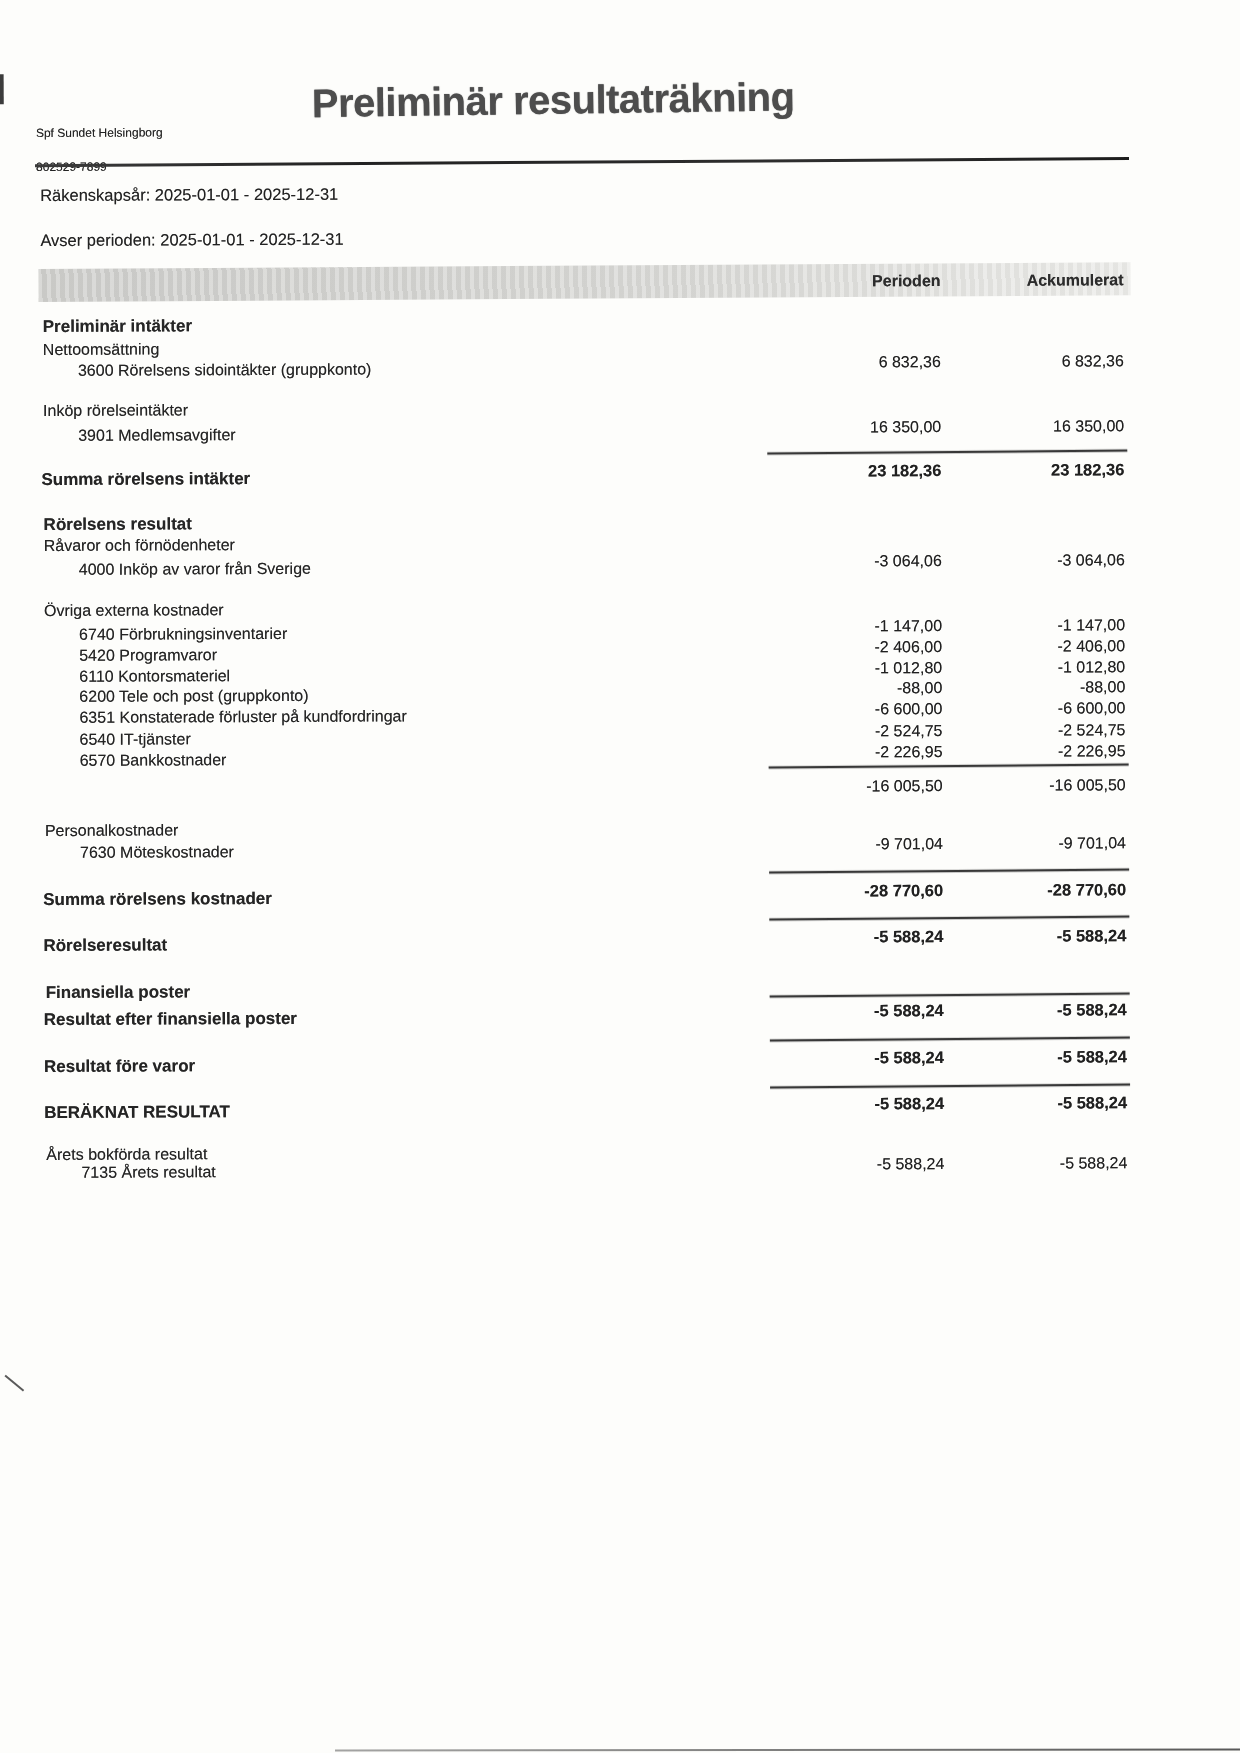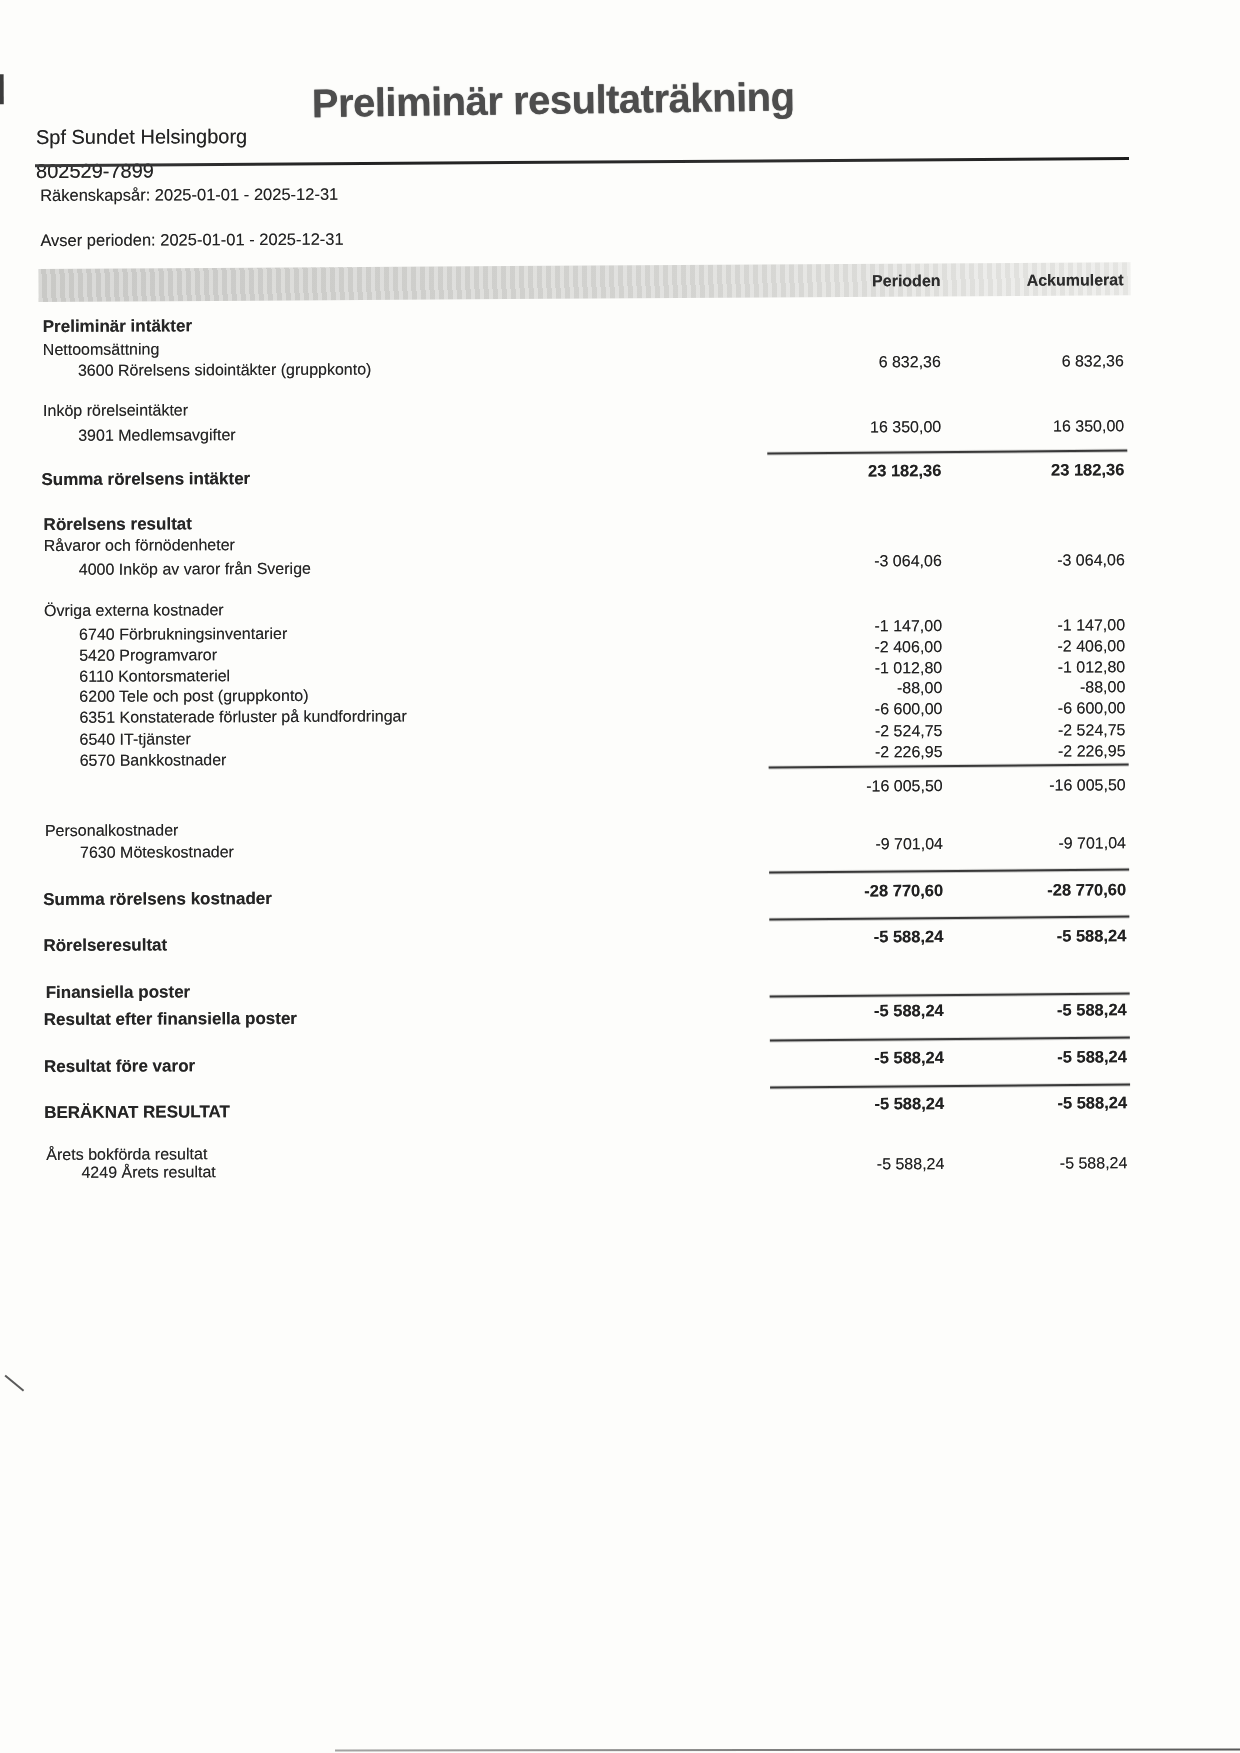--- a/index.html
+++ b/index.html
@@ -17,21 +17,21 @@
     transform-origin:40px 160px;
   }
   .title{
     position:absolute;left:312px;top:80px;
     font-size:40px;font-weight:bold;letter-spacing:-0.5px;
     color:#4d4d4d;
     transform:rotate(-0.55deg);
     text-shadow:0 0 1px rgba(70,70,70,0.75);
     white-space:nowrap;
   }
-  .org{position:absolute;left:36px;font-size:20px;color:#232323;text-shadow:0 0 0.5px rgba(40,40,40,0.55);}
+  .org{position:absolute;left:36px;font-size:12px;color:#232323;text-shadow:0 0 0.5px rgba(40,40,40,0.55);}
   .org1{top:126px;}
   .org2{top:160px;}
   .toprule{
     position:absolute;left:35px;top:163px;width:1094px;height:3px;
     background:linear-gradient(90deg,#3b3b3b,#222 30%,#2e2e2e 70%,#1d1d1d);
     transform:rotate(-0.12deg);
   }
   .meta{position:absolute;left:40px;font-size:16.5px;color:#222;text-shadow:0 0 0.5px rgba(40,40,40,0.5);}
   .meta1{top:186px;}
   .meta2{top:231px;}
@@ -225,21 +225,21 @@
     <div class="row" style="top:1103px">
       <span class="tot">BERÄKNAT RESULTAT</span>
       <span class="vp b">-5 588,24</span>
       <span class="va b">-5 588,24</span>
     </div>
 
     <div class="row" style="top:1146px">
       <span class="lbl">Årets bokförda resultat</span>
     </div>
     <div class="row" style="top:1164px">
-      <span class="acct">4249 Årets resultat</span>
+      <span class="acct">7135 Årets resultat</span>
       <span class="vp">-5 588,24</span>
       <span class="va">-5 588,24</span>
     </div>
 
     <div class="artifact-corner"></div>
   </div>
 
   <div class="artifact-bottom"></div>
 </div>
 

